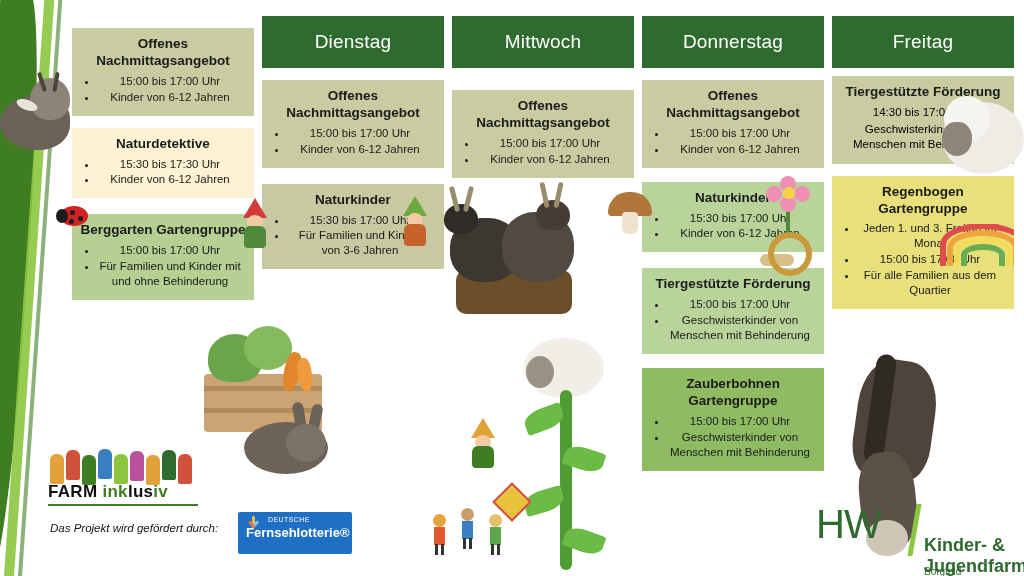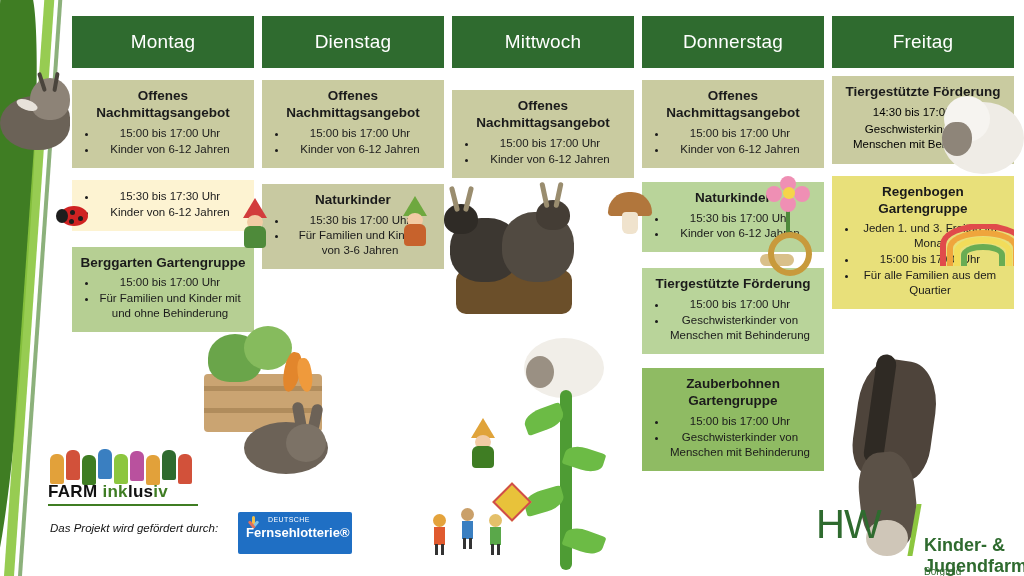--- a/index.html
+++ b/index.html
@@ -190,29 +190,29 @@
 <div class="swoosh">
   <div class="b1"></div>
   <div class="b2"></div>
   <div class="b3"></div>
 </div>
 
 <div class="grid">
   <div class="cols">
 
     <div class="col">
-      <div class="dayhead">Montag</div>
       <div class="card c-olive">
         <h3>Offenes Nachmittagsangebot</h3>
         <ul>
           <li>15:00 bis 17:00 Uhr</li>
           <li>Kinder von 6-12 Jahren</li>
         </ul>
       </div>
       <div class="card c-cream">
+        <h3>Naturdetektive</h3>
         <ul>
           <li>15:30 bis 17:30 Uhr</li>
           <li>Kinder von 6-12 Jahren</li>
         </ul>
       </div>
       <div class="card c-green" style="margin-top:16px;">
         <h3>Berggarten Gartengruppe</h3>
         <ul>
           <li>15:00 bis 17:00 Uhr</li>
           <li>Für Familien und Kinder mit und ohne Behinderung</li>

